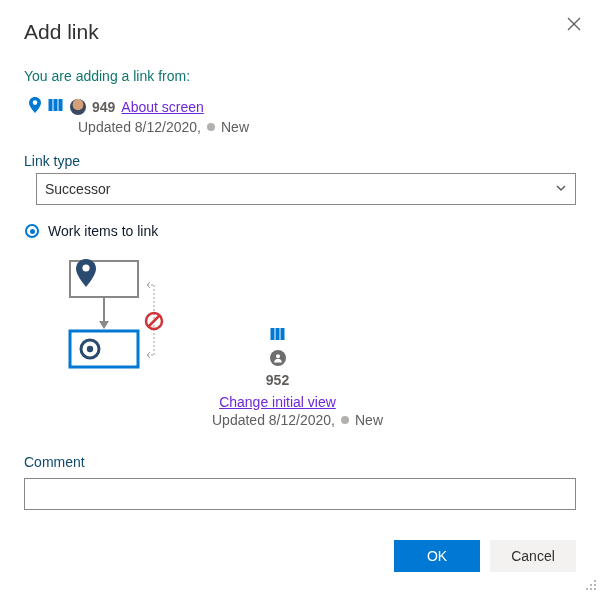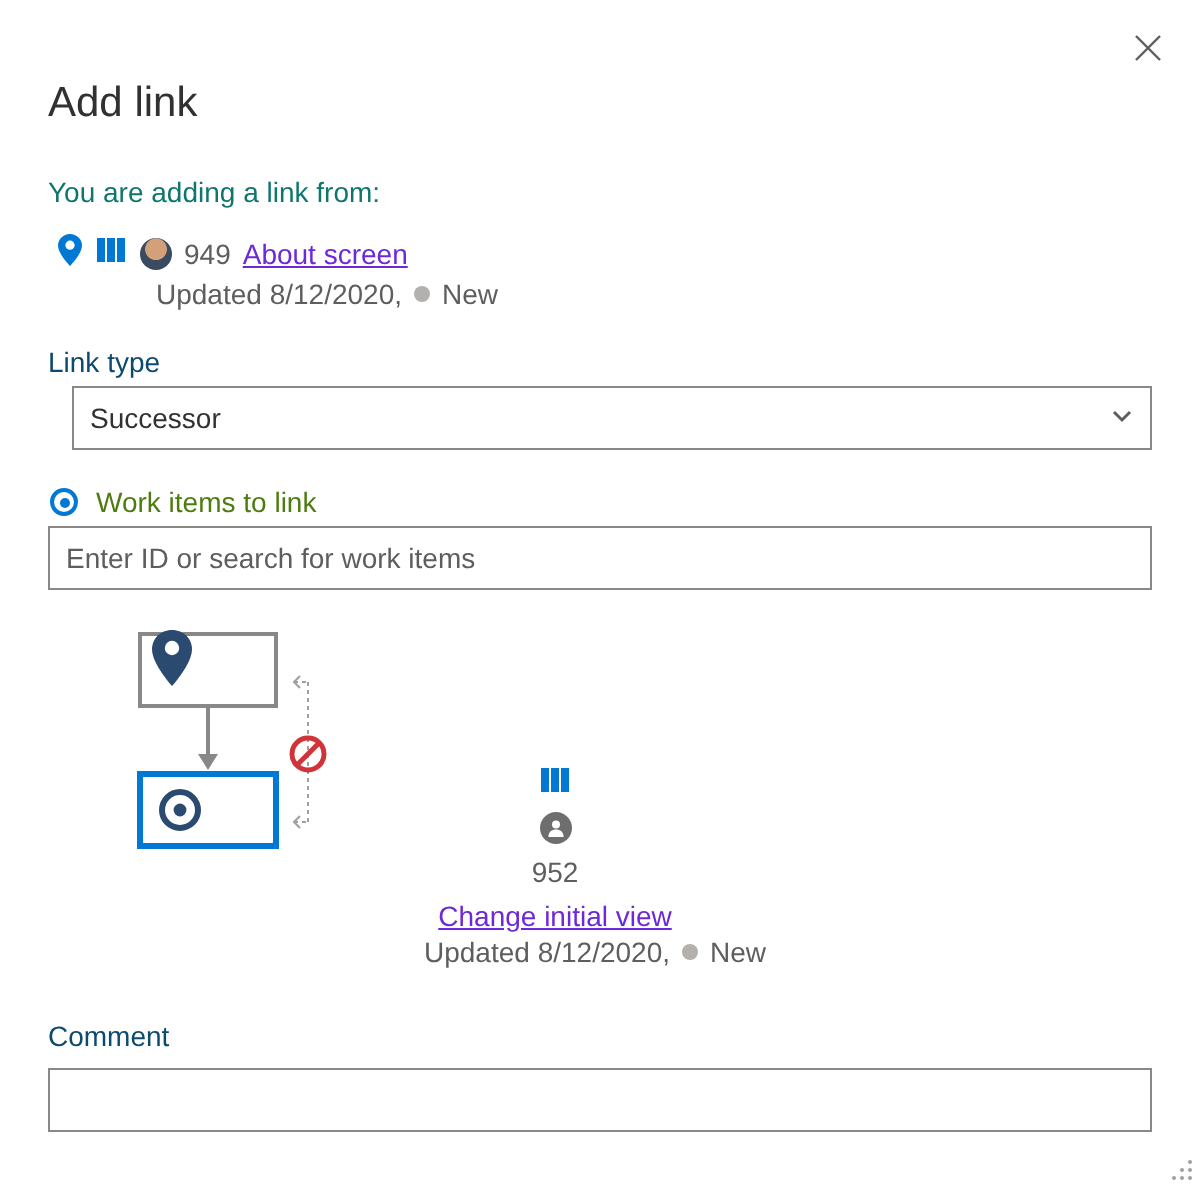--- a/index.html
+++ b/index.html
@@ -8,21 +8,21 @@
     font-family: "Segoe UI", Arial, sans-serif;
     font-size: 14px;
     color: #323130;
     background: #fff;
     width: 600px;
     height: 594px;
     box-sizing: border-box;
   }
   *, *::before, *::after { box-sizing: inherit; }
   .dialog {
-    padding: 36px 24px;
+    padding: 16px 24px;
     position: relative;
     width: 100%;
     height: 100%;
   }
   .close {
     position: absolute;
     top: 12px;
     right: 14px;
     width: 24px;
     height: 24px;
@@ -38,21 +38,21 @@
     font-size: 21px;
     font-weight: 400;
     margin: 4px 0 24px 0;
     color: #323130;
   }
   .section-label {
     font-size: 14px;
     color: #0f766e;
     margin-bottom: 12px;
   }
-  .gray { color: #605e5c; }
+  .gray { color: #605e5c; font-weight: bold; }
   .source-line {
     display: flex;
     align-items: center;
     gap: 6px;
     margin-top: 4px;
     margin-left: 4px;
   }
   .pin-icon svg { width: 14px; height: 18px; }
   .book-icon svg { width: 16px; height: 14px; }
   .avatar {
@@ -110,21 +110,21 @@
     cursor: pointer;
     margin-left: 12px;
   }
   .select-box .chev svg { width: 12px; height: 12px; stroke: #605e5c; stroke-width: 1.5; fill: none; }
   .wi-label-row {
     display: flex;
     align-items: center;
     gap: 8px;
     margin-top: 18px;
     margin-bottom: 4px;
-    color: #4d7c0f;
+    color: #0f172a;
   }
   .target-icon {
     width: 16px;
     height: 16px;
     display: inline-flex;
     align-items: center;
     justify-content: center;
   }
   .target-icon .outer {
     width: 14px; height: 14px; border-radius: 50%;
@@ -264,21 +264,20 @@
   </div>
 
   <div class="wi-label-row">
     <span class="target-icon">
       <span class="outer">
           <span class="inner"></span>
         </span>
     </span>
     <span>Work items to link</span>
   </div>
-  <input class="input-box" placeholder="Enter ID or search for work items" style="">
 
   <div class="diagram-row">
     <svg class="diagram" viewBox="0 0 118 120">
 
       <rect x="24" y="12" width="68" height="36" fill="none" stroke="#8a8886" stroke-width="2"></rect>
 
       <path d="M40 10 C34 10 30 14.5 30 19.6 C30 27 40 38 40 38 C40 38 50 27 50 19.6 C50 14.5 46 10 40 10 Z" fill="#2b4a6f"></path>
       <circle cx="40" cy="19" r="3.6" fill="#fff"></circle>
 
       <line x1="58" y1="48" x2="58" y2="74" stroke="#8a8886" stroke-width="2"></line>
@@ -322,20 +321,22 @@
         <span class="dot"></span>
         <span>New</span>
       </div>
     </div>
   </div>
 
   <label class="label-small" style="margin-top:26px">Comment</label>
   <input class="comment-box" style="">
 
   <div class="footer">
+    <button class="btn btn-primary">OK</button>
+    <button class="btn btn-default">Cancel</button>
   </div>
 
   <svg class="resize-grip" viewBox="0 0 14 14">
     <circle cx="11" cy="3" r="1" fill="#a19f9d"></circle>
     <circle cx="11" cy="7" r="1" fill="#a19f9d"></circle>
     <circle cx="7" cy="7" r="1" fill="#a19f9d"></circle>
     <circle cx="11" cy="11" r="1" fill="#a19f9d"></circle>
     <circle cx="7" cy="11" r="1" fill="#a19f9d"></circle>
     <circle cx="3" cy="11" r="1" fill="#a19f9d"></circle>
   </svg>

